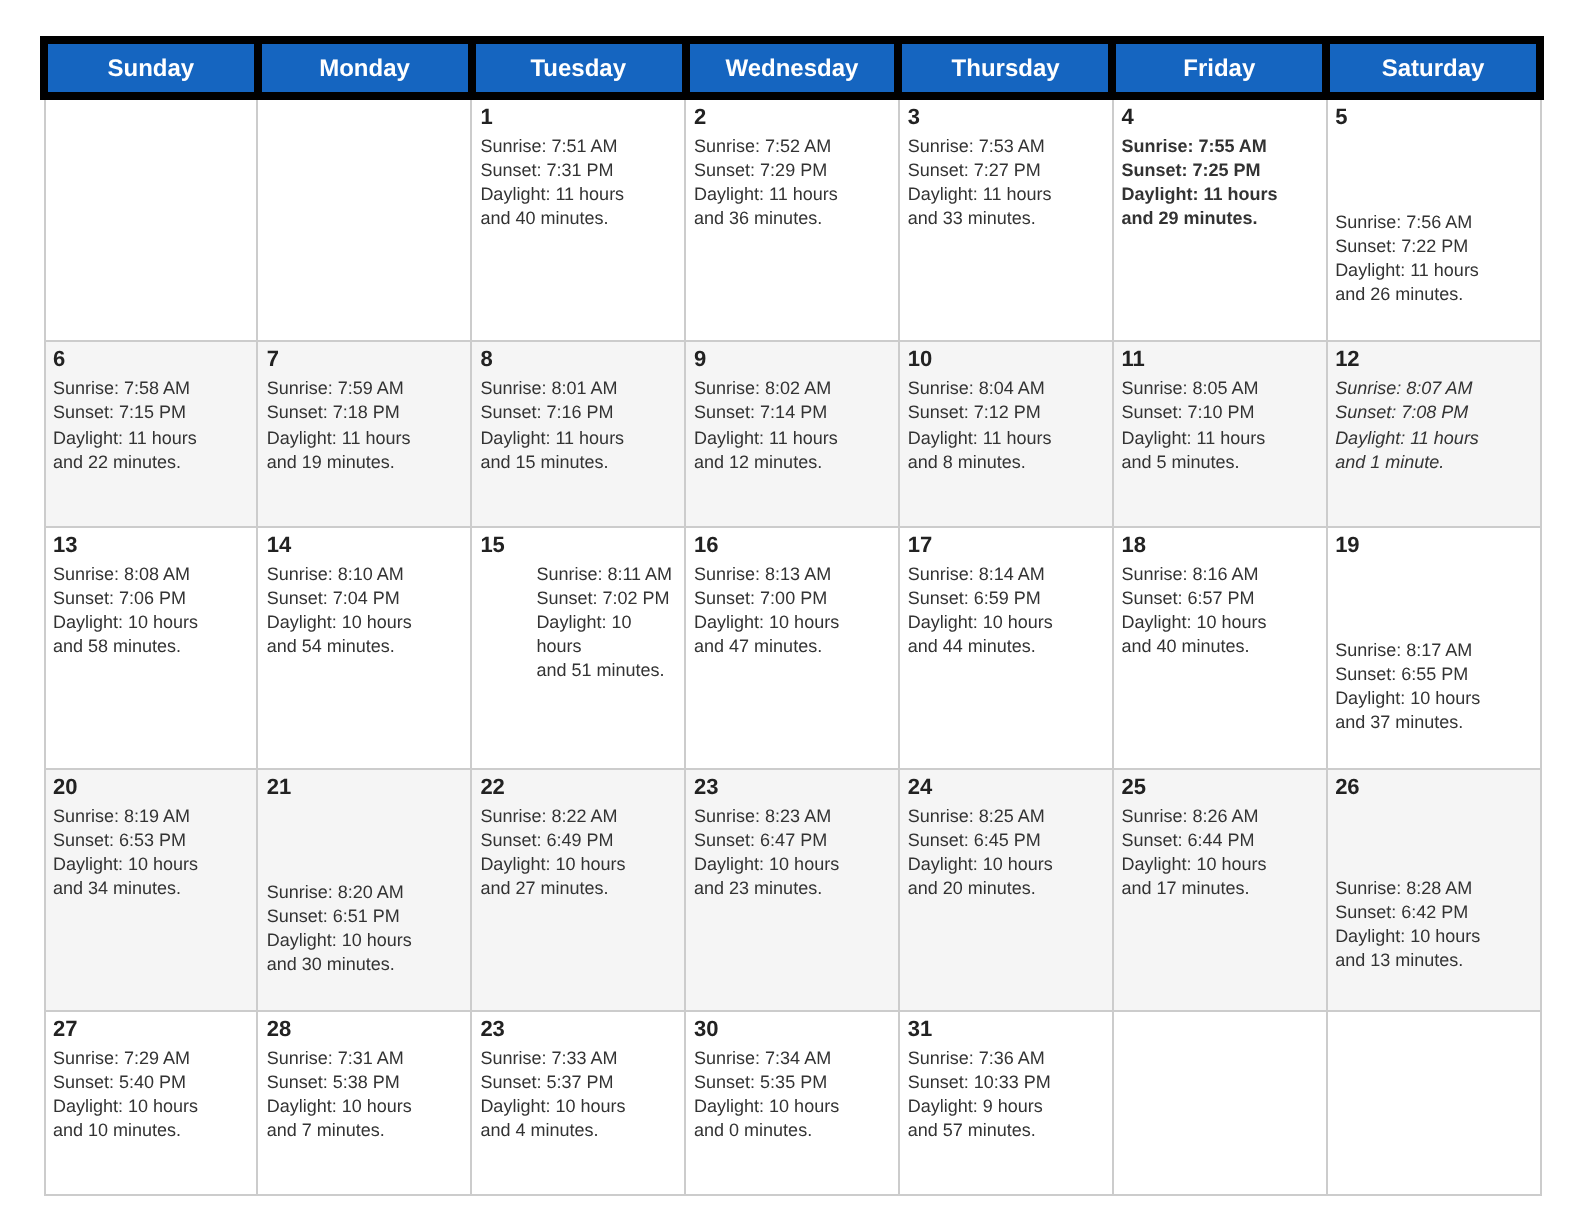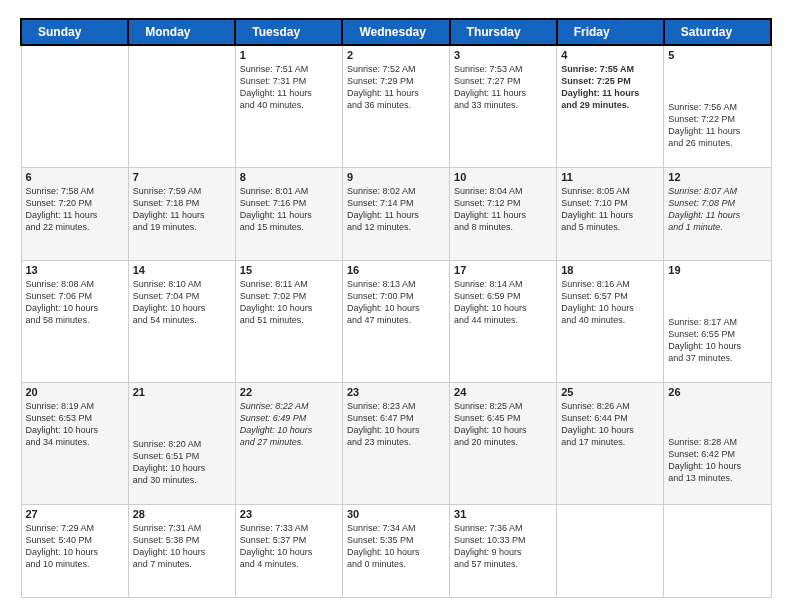--- a/index.html
+++ b/index.html
@@ -55,23 +55,23 @@
       border-collapse: collapse;
       width: 100%;
       flex: 1;
       table-layout: fixed;
     }
     .calendar th {
       background-color: #1565c0;
       color: #fff;
       font-size: 12px;
       font-weight: bold;
-      padding: 5px 16px;
-      text-align: left;
-      border: 2px solid #000000;
+      padding: 5px 4px;
+      text-align: center;
+      border: 4px solid #000000;
     }
     .calendar td {
       vertical-align: top;
       border: 1px solid #ccc;
       padding: 3px 4px;
       font-size: 9px;
       color: #333;
       background: #fff;
       height: 82px;
     }
@@ -145,21 +145,21 @@
             <div class="cell-content" style="white-space: pre-line; margin-top: 40px;">Sunrise: 7:56 AM
 Sunset: 7:22 PM
 Daylight: 11 hours
 and 26 minutes.</div>
           </td>
         </tr>
         <tr class="row-even">
           <td>
             <span class="day-num">6</span>
             <div class="cell-content" style="white-space: pre-line;">Sunrise: 7:58 AM
-Sunset: 7:20 PM
+Sunset: 7:15 PM
 Daylight: 11 hours
 and 22 minutes.</div>
           </td>
           <td>
             <span class="day-num">7</span>
             <div class="cell-content" style="white-space: pre-line;">Sunrise: 7:59 AM
 Sunset: 7:18 PM
 Daylight: 11 hours
 and 19 minutes.</div>
           </td>
@@ -209,21 +209,21 @@
           </td>
           <td>
             <span class="day-num">14</span>
             <div class="cell-content" style="white-space: pre-line;">Sunrise: 8:10 AM
 Sunset: 7:04 PM
 Daylight: 10 hours
 and 54 minutes.</div>
           </td>
           <td>
             <span class="day-num">15</span>
-            <div class="cell-content" style="white-space: pre-line;">Sunrise: 8:11 AM
+            <div class="cell-content" style="white-space: pre-line; margin-left: 28px;">Sunrise: 8:11 AM
 Sunset: 7:02 PM
 Daylight: 10 hours
 and 51 minutes.</div>
           </td>
           <td>
             <span class="day-num">16</span>
             <div class="cell-content" style="white-space: pre-line;">Sunrise: 8:13 AM
 Sunset: 7:00 PM
 Daylight: 10 hours
 and 47 minutes.</div>
@@ -260,21 +260,21 @@
           </td>
           <td>
             <span class="day-num">21</span>
             <div class="cell-content" style="white-space: pre-line; margin-top: 40px;">Sunrise: 8:20 AM
 Sunset: 6:51 PM
 Daylight: 10 hours
 and 30 minutes.</div>
           </td>
           <td>
             <span class="day-num">22</span>
-            <div class="cell-content" style="white-space: pre-line; font-style: italic;">Sunrise: 8:22 AM
+            <div class="cell-content" style="white-space: pre-line;">Sunrise: 8:22 AM
 Sunset: 6:49 PM
 Daylight: 10 hours
 and 27 minutes.</div>
           </td>
           <td>
             <span class="day-num">23</span>
             <div class="cell-content" style="white-space: pre-line;">Sunrise: 8:23 AM
 Sunset: 6:47 PM
 Daylight: 10 hours
 and 23 minutes.</div>

